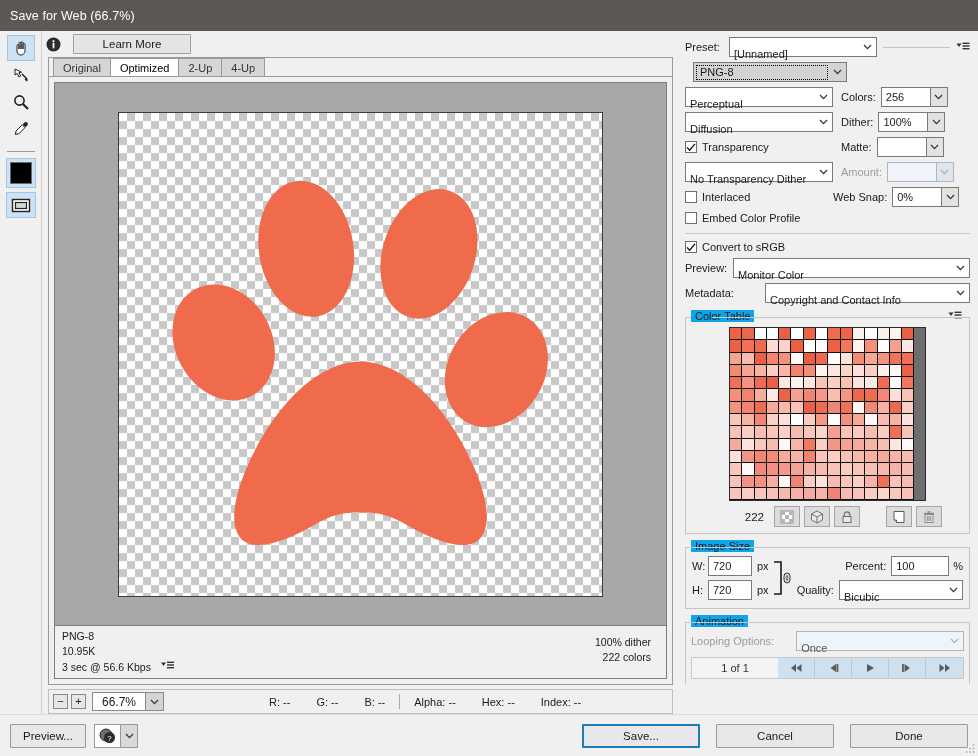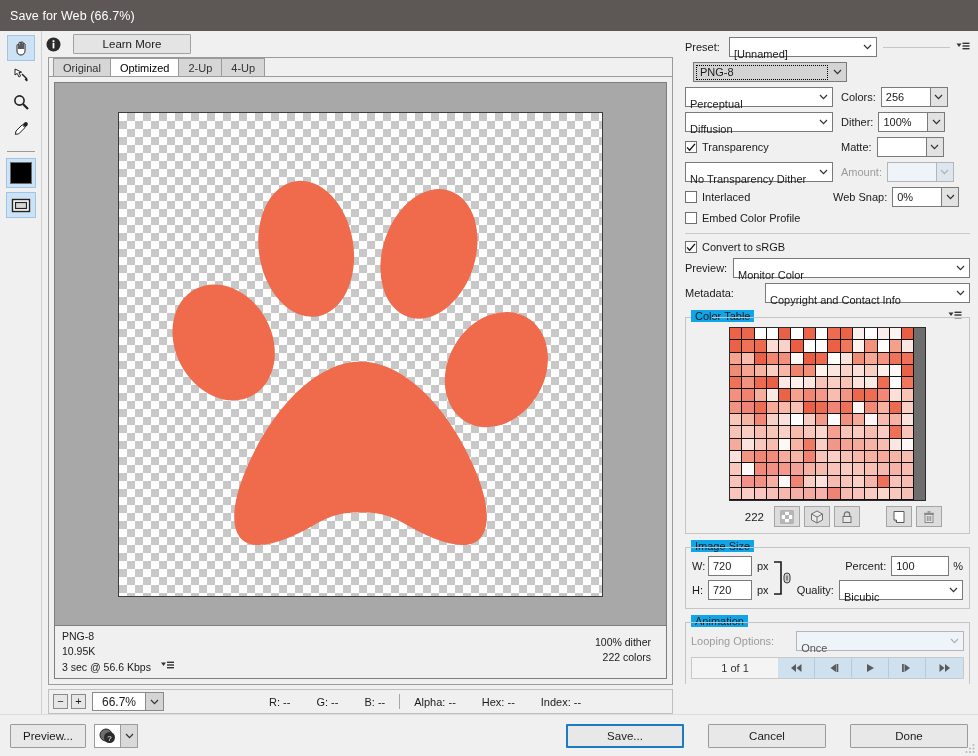--- a/index.html
+++ b/index.html
@@ -199,21 +199,21 @@
     border:1px solid #9a9a9a; border-radius:1px; font-size:11.5px;
     display:flex; align-items:center; justify-content:center; cursor:pointer;
   }
   .btn.primary { border:2px solid #1a7dc4; background:#e8e8e8; }
   .preview-combo { display:flex; margin-left:8px; }
   .preview-combo .pv-ic { width:26px; height:24px; background:#fff; border:1px solid #9a9a9a;
         border-right:none; display:flex; align-items:center; justify-content:center; }
   .preview-combo .pv-ar { width:18px; height:24px; background:#d9d9d9; border:1px solid #9a9a9a;
         display:flex; align-items:center; justify-content:center; cursor:pointer; }
   .spacer { flex:1; }
-  .btngroup { display:flex; gap:24px; }
+  .btngroup { display:flex; gap:16px; }
 
   .grip { position:absolute; right:3px; bottom:3px; width:10px; height:10px; opacity:.55; }
 </style>
 </head>
 <body>
 
 <div class="titlebar">
   <span>Save for Web (66.7%)</span>
 </div>
 

